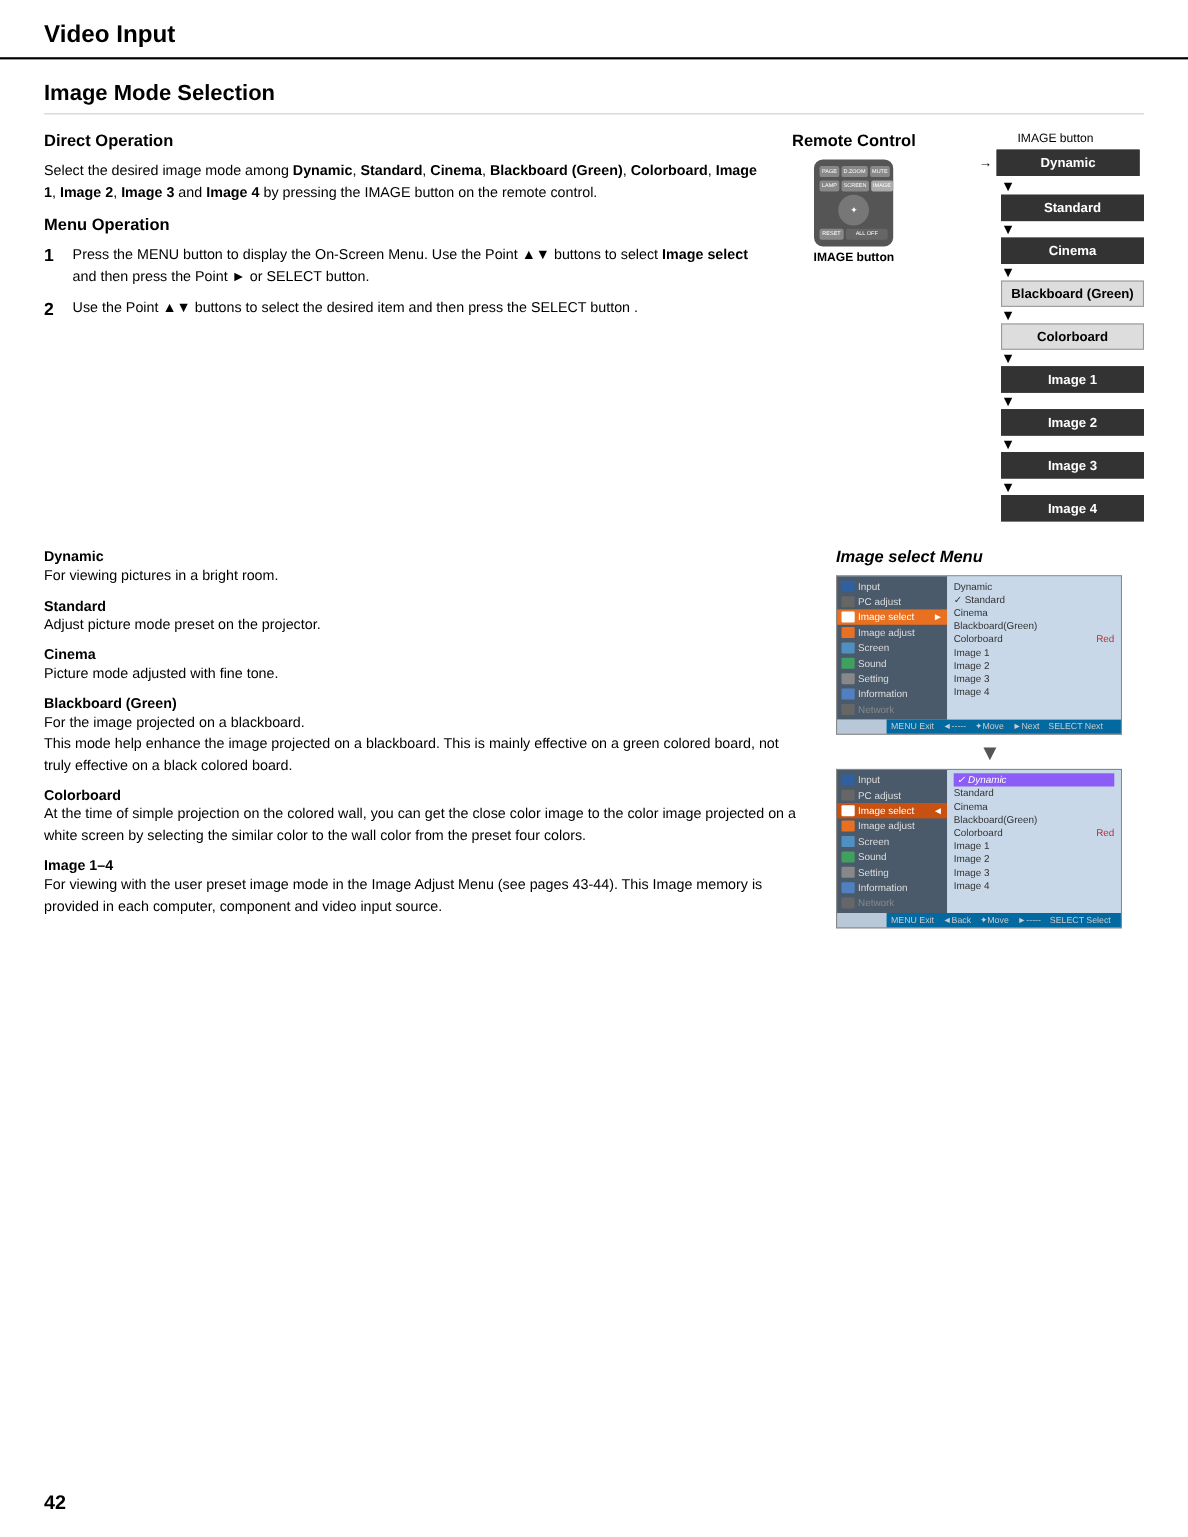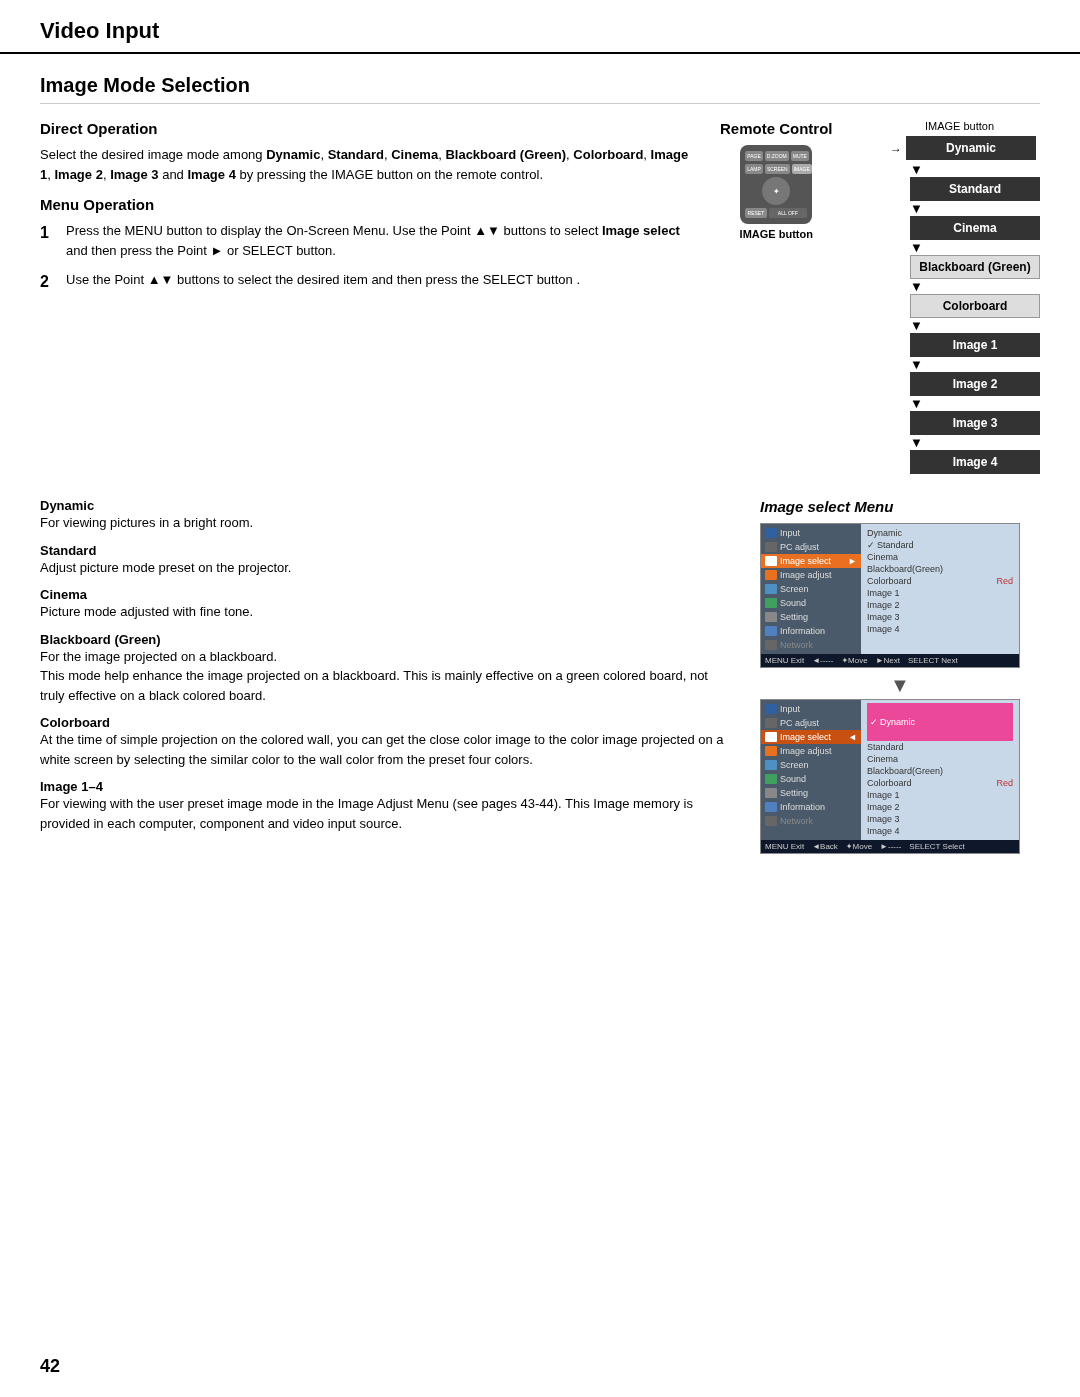--- a/index.html
+++ b/index.html
@@ -245,32 +245,34 @@
       font-size: 9px;
       color: #333;
       padding: 1px 0;
     }
 
     .menu-right-item.checked::before {
       content: '✓ ';
     }
 
     .menu-right-item.active-highlight {
-      background: #ec4899;
+      background: #8b5cf6;
       color: #fff;
-      padding: 14px 3px;
+      padding: 1px 3px;
+      font-style: italic;
     }
 
     .menu-bar {
-      background: #0f172a;
+      background: #0369a1;
       color: #ccc;
       font-size: 8px;
       padding: 2px 4px;
       display: flex;
       gap: 8px;
+      margin-left: 45px;
     }
 
     .menu-arrow-down {
       text-align: center;
       font-size: 20px;
       margin: 2px 0;
       color: #555;
     }
 
     

